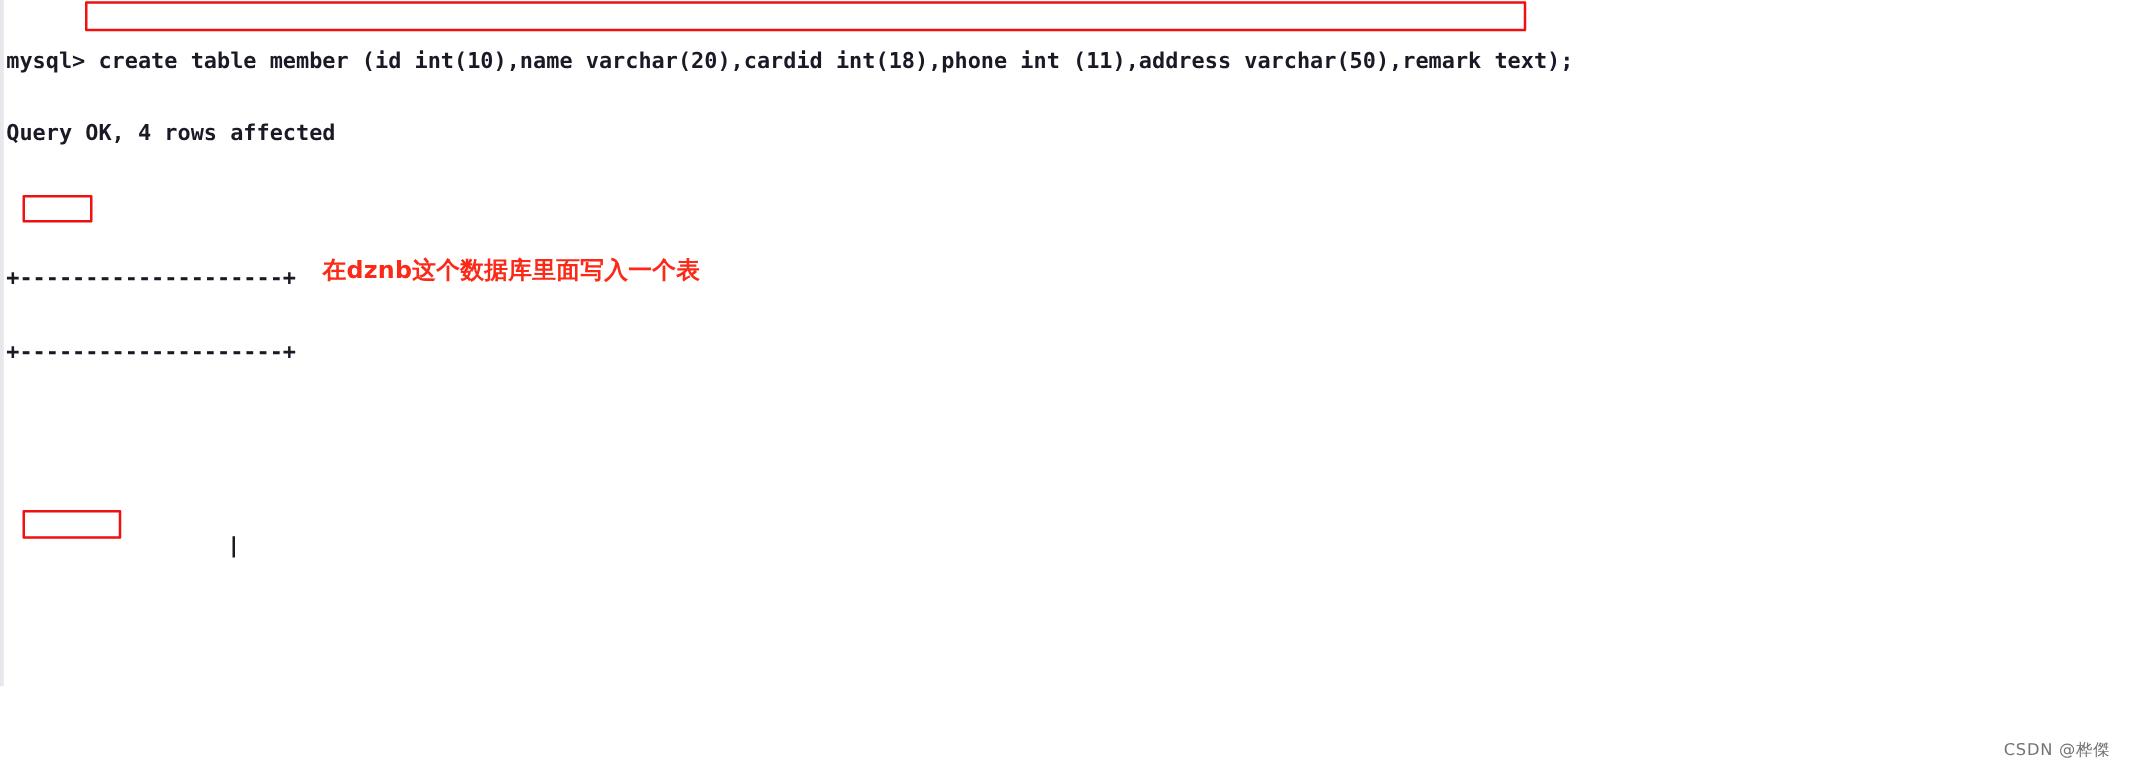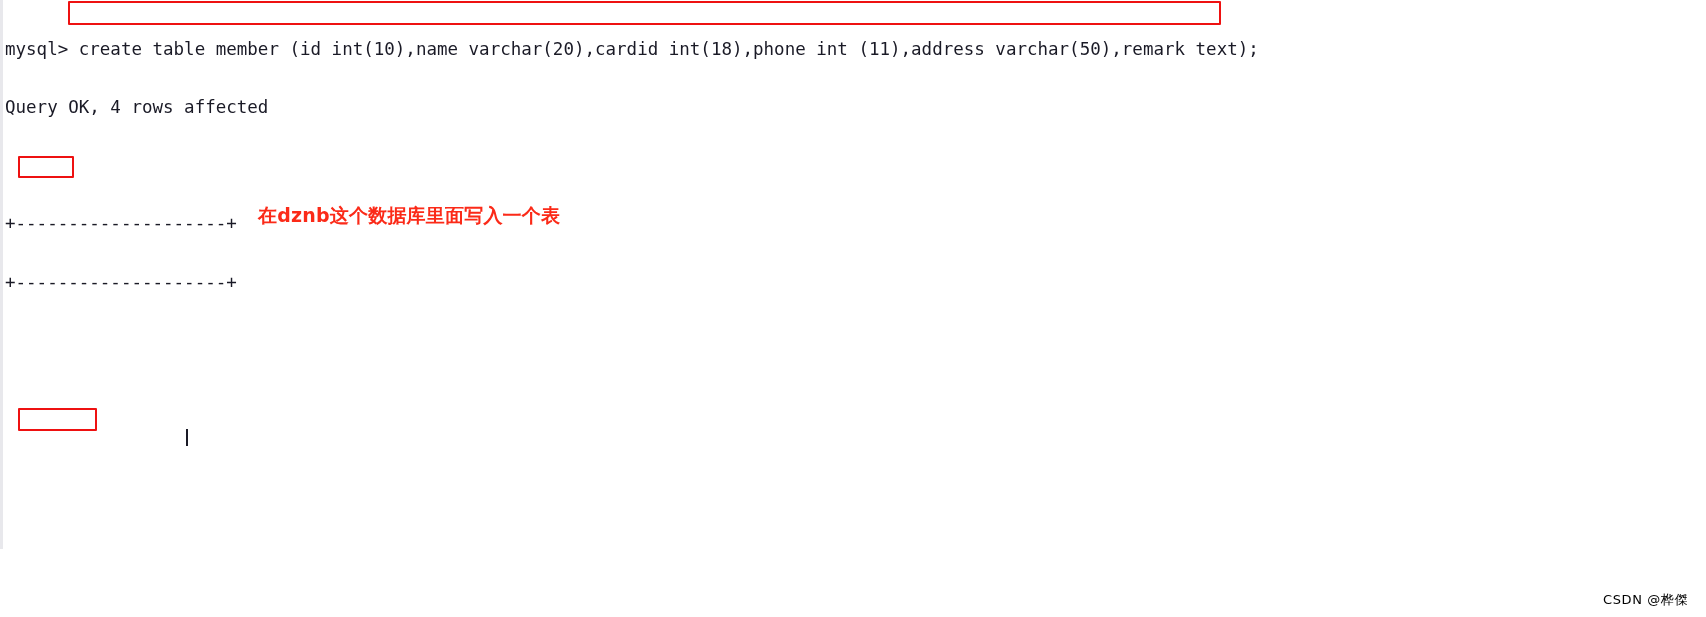--- a/index.html
+++ b/index.html
@@ -45,20 +45,21 @@
     font-size: 17.5px;
     line-height: 19.4px;
     color: #1a1a26;
     white-space: pre;
     letter-spacing: 0px;
   }
   .line {
     white-space: pre;
     height: 19.4px;
     position: relative;
+    font-weight: bold;
   }
   .line.blank { color: transparent; }
 
   
   .hl-box {
     position: absolute;
     border: 2.5px solid #ee1111;
     box-sizing: border-box;
     pointer-events: none;
     border-radius: 1px;
@@ -77,21 +78,21 @@
     font-weight: 600;
     letter-spacing: 0.2px;
     white-space: pre;
     text-align: center;
   }
 
   .watermark {
     position: absolute;
     right: 18px;
     bottom: 8px;
-    color: #000000;
+    color: #737373;
     font-family: "DejaVu Sans", "Liberation Sans", sans-serif;
     font-size: 13px;
     letter-spacing: 0.6px;
     white-space: pre;
   }
 
   
   .cursor-artifact {
     position: absolute;
     left: 186px;

